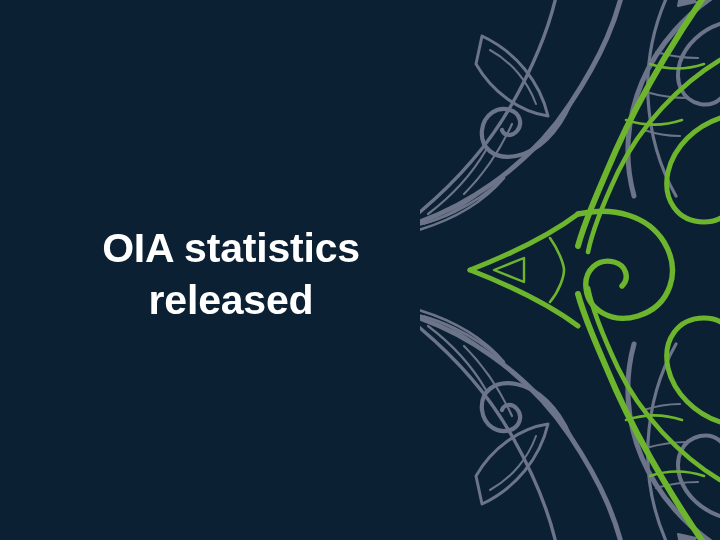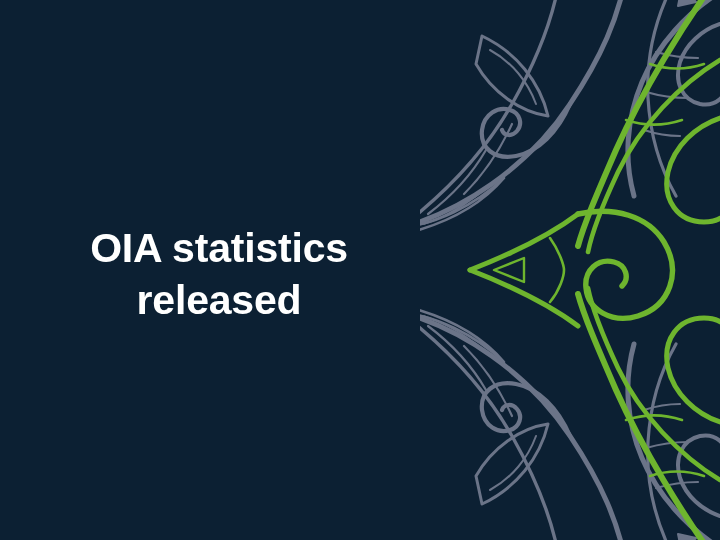--- a/index.html
+++ b/index.html
@@ -24,21 +24,21 @@
   #kowhaiwhai {
     position: absolute;
     top: 0;
     right: 0;
     width: 300px;
     height: 540px;
     display: block;
   }
   #title-block {
     position: absolute;
-    left: 4px;
+    left: 16px;
     top: 0;
     width: 430px;
     height: 540px;
     display: flex;
     flex-direction: column;
     align-items: center;
     justify-content: center;
     padding: 0 6px;
     box-sizing: border-box;
   }

